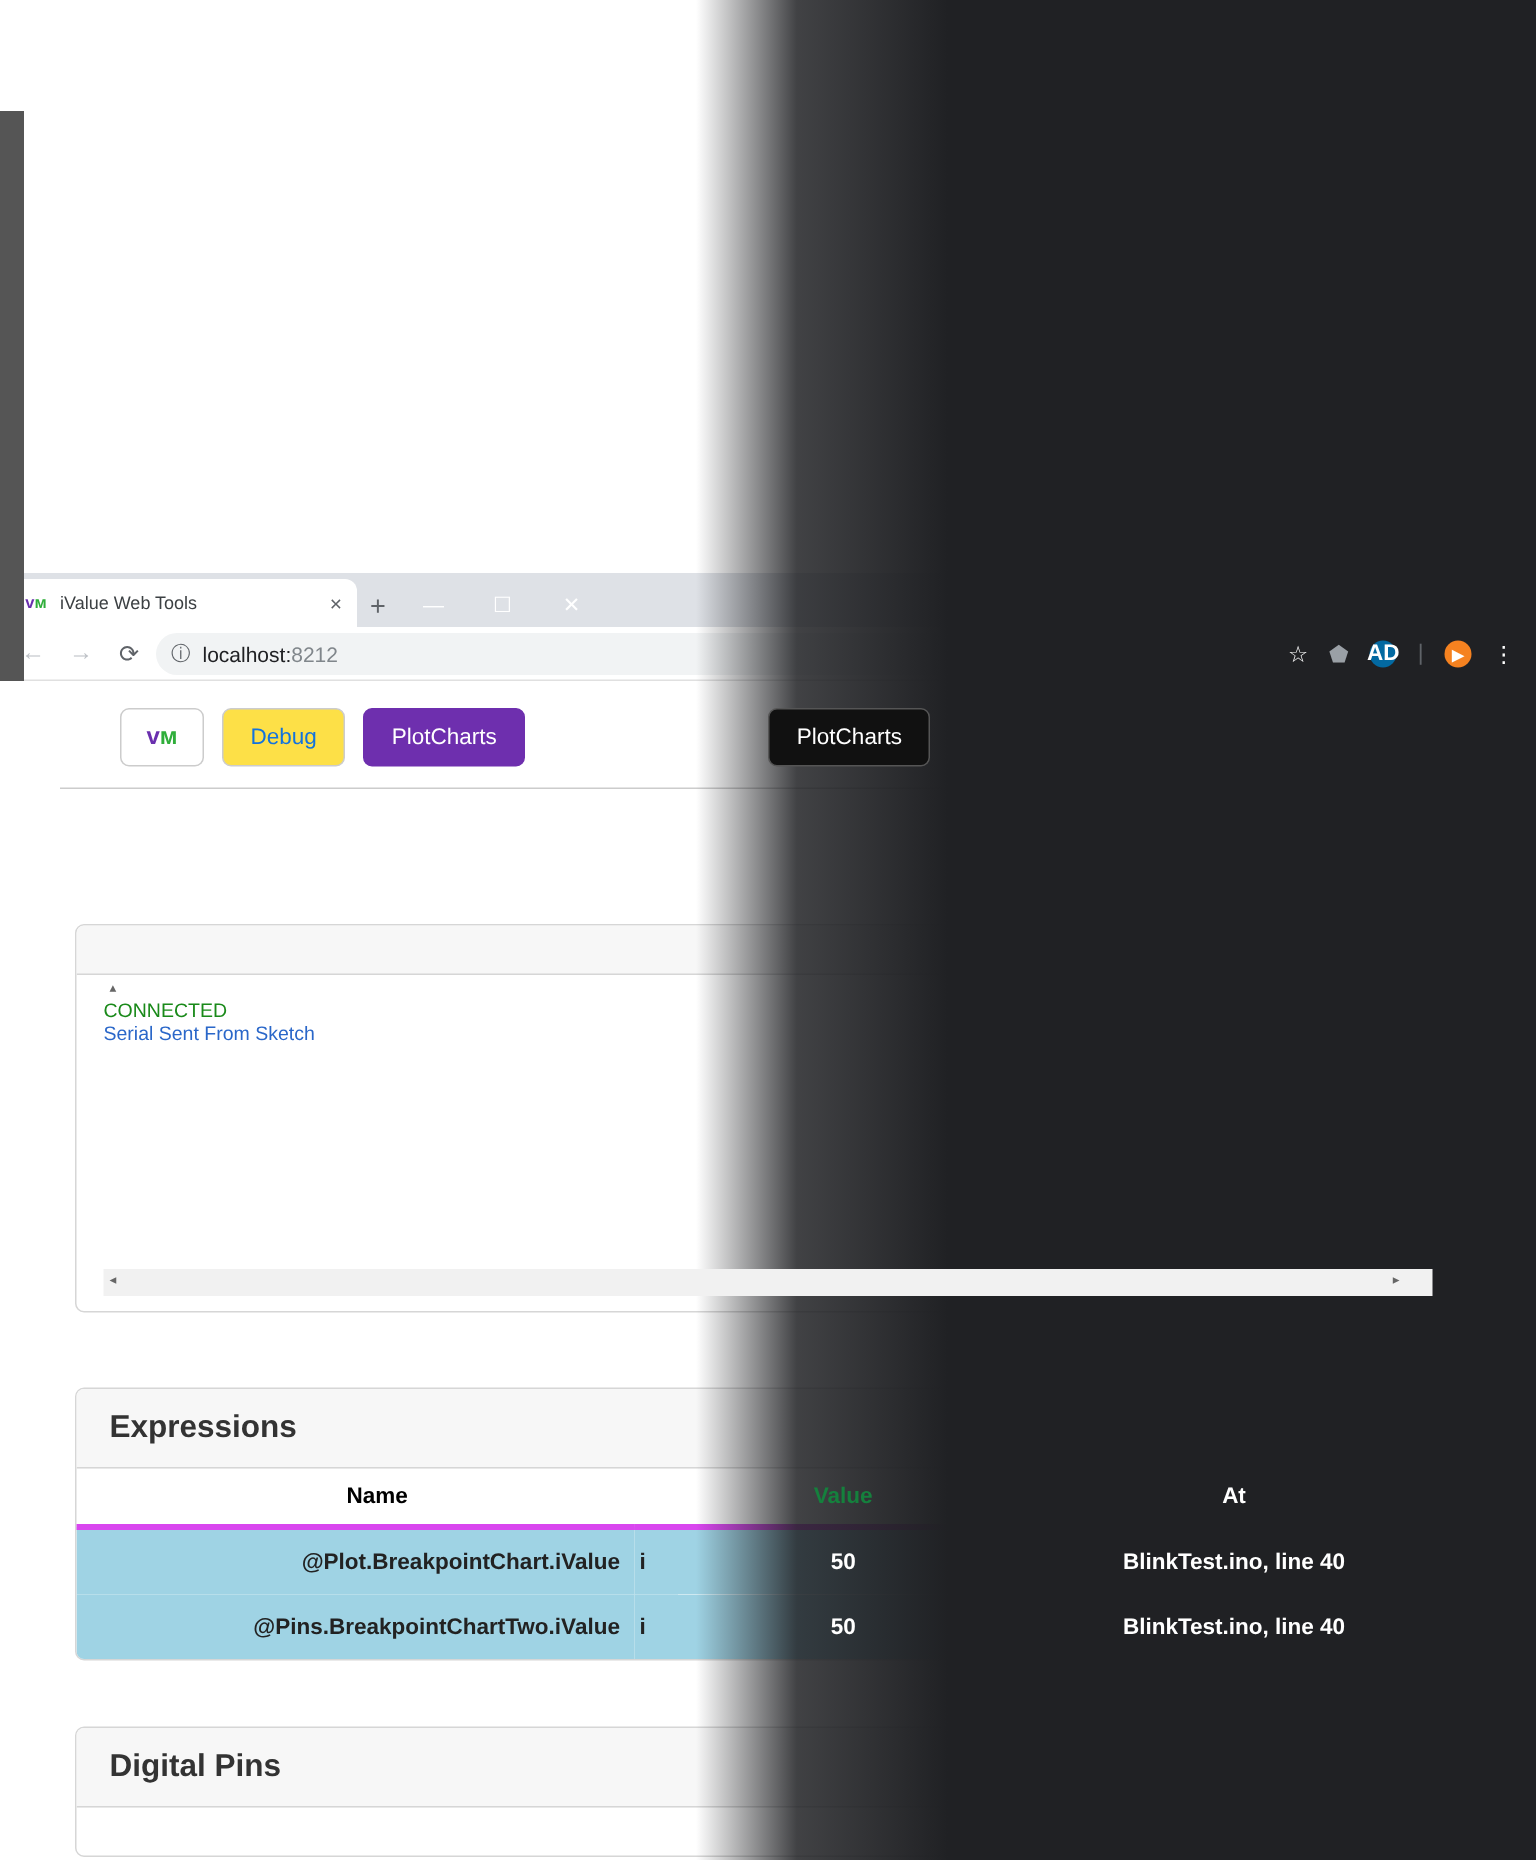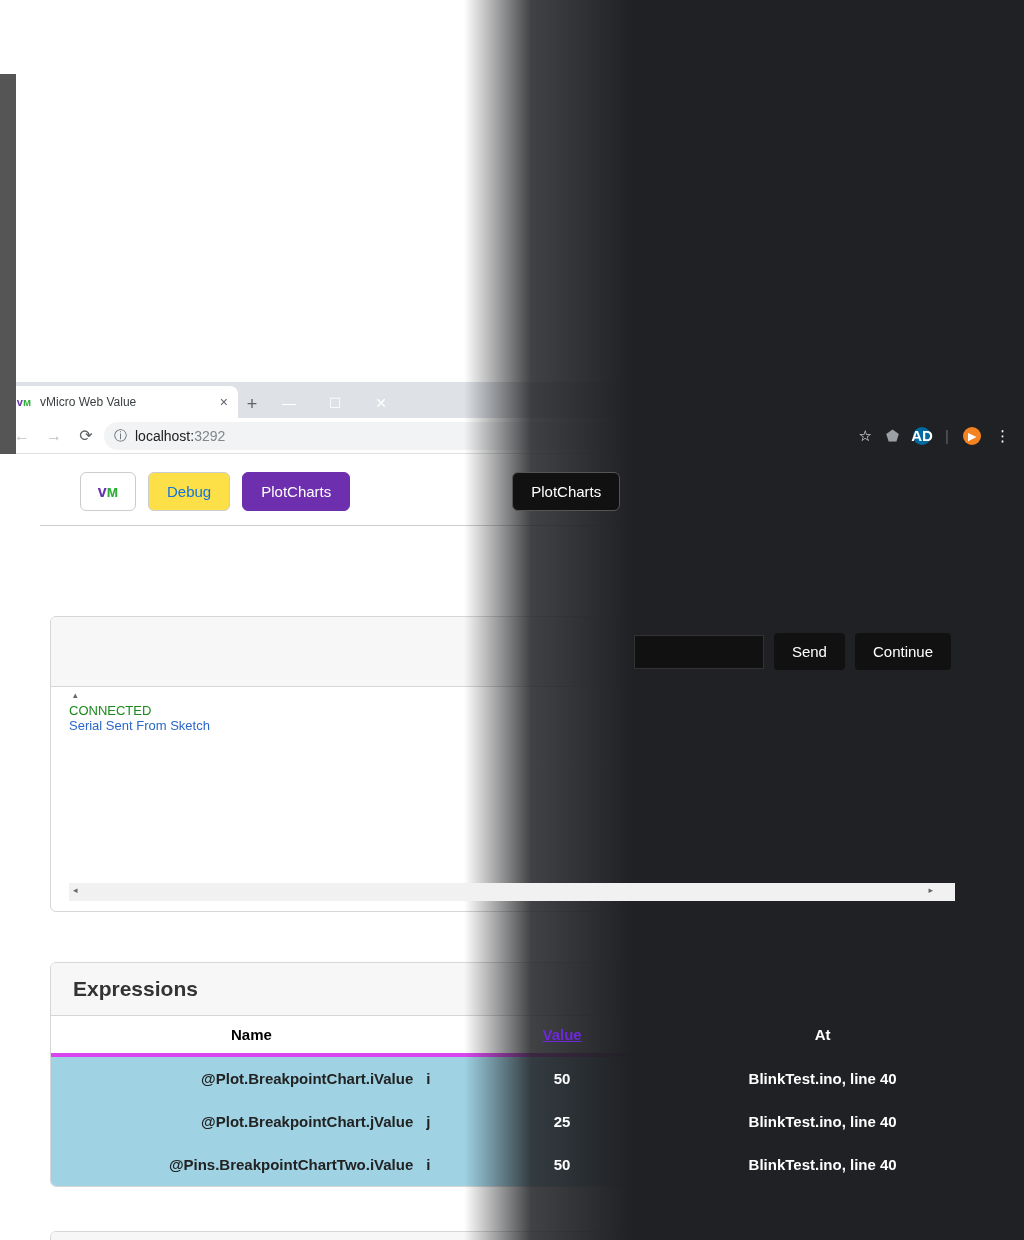--- a/index.html
+++ b/index.html
@@ -63,21 +63,21 @@
 
 
 .exp-table { width:100%; border-collapse:collapse; }
 .exp-table th { padding:10px 6px; font-size:15px; font-weight:700; text-align:center; border-bottom:4px solid #d946ef;}
 .exp-table td { padding:13px 6px; font-size:15px; }
 .exp-table td.name { text-align:right; font-weight:700; color:#222; padding-right:10px;}
 .exp-table td.var { text-align:left; font-weight:700; color:#222; width:20px; padding-left:3px;}
 .exp-table td.val, .exp-table td.at { text-align:center; font-weight:700; color:#fff; }
 .exp-row { background:#9fd3e4; }
 .exp-table th.name-h { width:40%; }
-.exp-table th.val-h { width:22%; color:#6d28d9;text-decoration:underline; }
+.exp-table th.val-h { width:22%; color:#15803d; }
 .exp-table th.at-h { width:30%; color:#fff; }
 
 
 .pin-grid { padding:16px 14px; display:grid; grid-template-columns: repeat(7, 1fr); gap:8px; }
 
 
 .dark-overlay { position:absolute; top:0; right:0; width:560px; height:100%; background:linear-gradient(90deg, rgba(32,33,36,0) 0%, rgba(32,33,36,0.85) 12%, #202124 30%); pointer-events:none; z-index:5; }
 .right-scrollbar { position:absolute; top:72px; right:0; width:16px; bottom:0; background:#2a2a2a; z-index:20; }
 .right-scrollbar .thumb { background:#555; width:100%; height:380px; margin-top:2px; }
 
@@ -92,38 +92,38 @@
 <div class="right-scrollbar over-dark">
     <div class="thumb"></div>
   </div>
 
 <div class="titlebar">
   <div class="tab">
     <span class="favicon">
         <span>v</span>
         <span>ᴍ</span>
       </span>
-    <span>vMicro Web Value</span>
+    <span>iValue Web Tools</span>
     <span class="close">×</span>
   </div>
   <div class="newtab">+</div>
   <div class="win-controls over-dark">
     <div>―</div>
     <div>☐</div>
     <div>✕</div>
   </div>
 </div>
 
 <div class="addrbar">
   <div class="navbtn dis">←</div>
   <div class="navbtn dis">→</div>
   <div class="navbtn">⟳</div>
   <div class="urlbox">
     <span class="info-icon">ⓘ</span>
-    <span><span>localhost:</span><span class="host">3292</span></span>
+    <span><span>localhost:</span><span class="host">8212</span></span>
   </div>
   <div class="addr-icons over-dark">
     <span>☆</span>
     <span style="color:#9aa0a6">⬟</span>
     <span class="badge-circ badge-green">AD</span>
     <span style="color:#5f6368">|</span>
     <span class="badge-circ badge-orange">▸</span>
     <span class="vdots">⋮</span>
   </div>
 </div>
@@ -137,25 +137,20 @@
           <span>ᴍ</span>
         </span>
     </div>
     <div class="btn debug">Debug</div>
     <div class="btn plot">PlotCharts</div>
     <div class="btn plot2 over-dark" style="margin-left:150px">PlotCharts</div>
   </div>
 
   <div class="card ardu-card">
     <div class="card-header">
-      <div class="ardu-actions over-dark">
-        <input class="dark-input" style="">
-        <button class="dark-btn">Send</button>
-        <button class="dark-btn">Continue</button>
-      </div>
     </div>
     <div class="console-body">
       <div class="conn">CONNECTED</div>
       <div class="serial">Serial Sent From Sketch</div>
       <div class="console-area">
         <div class="console-scroll-v over-dark"></div>
       </div>
       <div class="console-scroll-h over-dark"></div>
     </div>
   </div>
@@ -171,26 +166,20 @@
       </tr>
         </thead>
       <tbody id="exp-body">
           <tr class="exp-row">
             <td class="name">@Plot.BreakpointChart.iValue</td>
             <td class="var">i</td>
             <td class="val over-dark">50</td>
             <td class="at over-dark">BlinkTest.ino, line 40</td>
           </tr>
           <tr class="exp-row">
-            <td class="name">@Plot.BreakpointChart.jValue</td>
-            <td class="var">j</td>
-            <td class="val over-dark">25</td>
-            <td class="at over-dark">BlinkTest.ino, line 40</td>
-          </tr>
-          <tr class="exp-row">
             <td class="name">@Pins.BreakpointChartTwo.iValue</td>
             <td class="var">i</td>
             <td class="val over-dark">50</td>
             <td class="at over-dark">BlinkTest.ino, line 40</td>
           </tr>
         </tbody>
     </table>
   </div>
 
   <div class="card" style="margin-top:44px">

